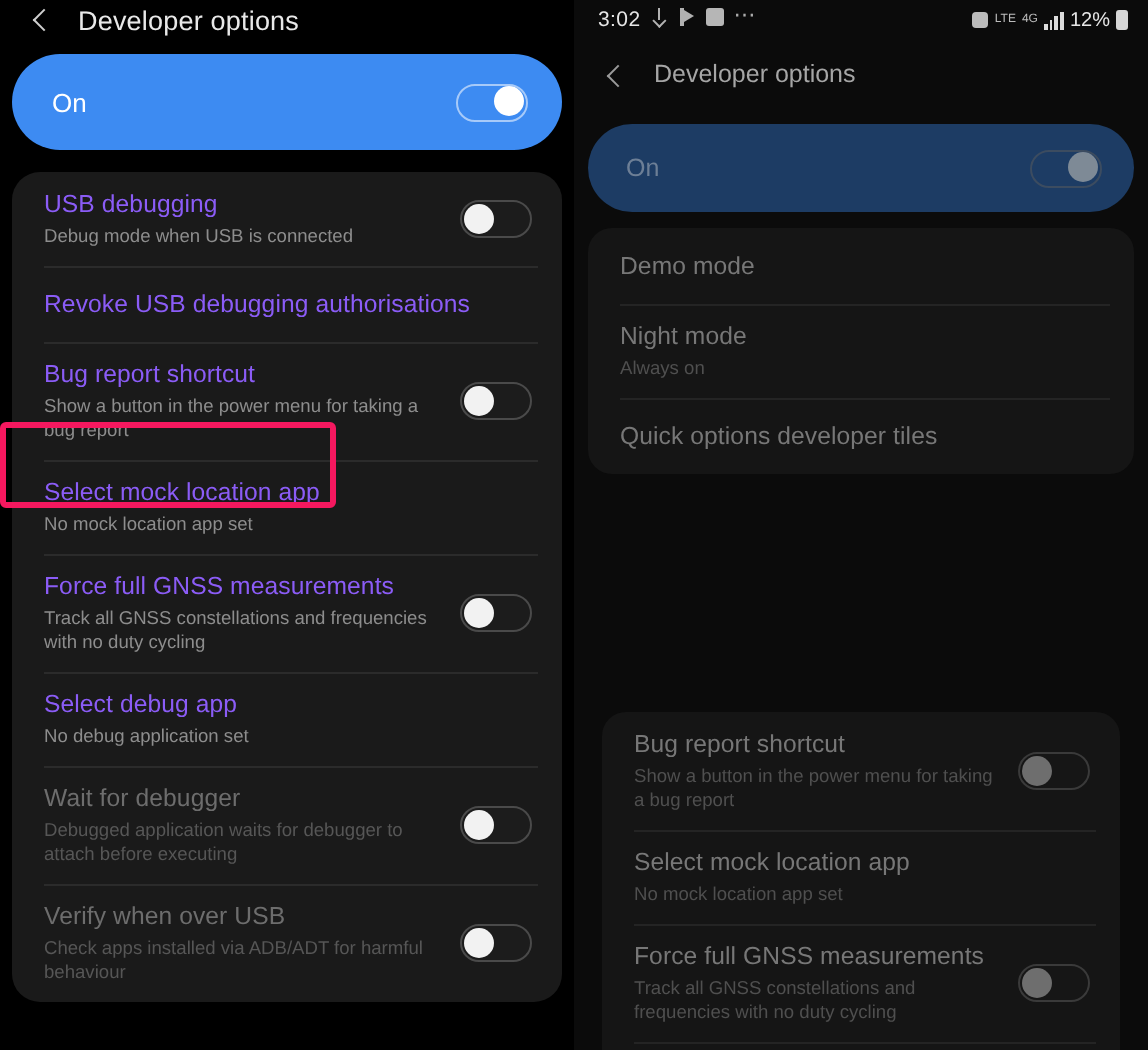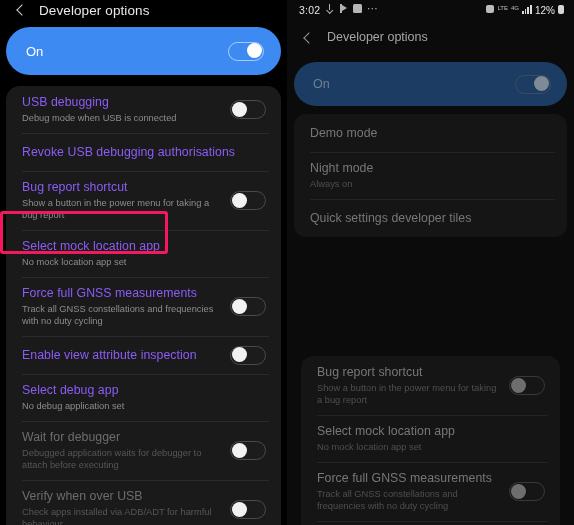--- a/index.html
+++ b/index.html
@@ -107,21 +107,21 @@
     background: #0b0b0b;
     overflow: hidden;
   }
   .statusbar {
     height: 20px; display: flex; align-items: center;
     justify-content: space-between;
     padding: 0 10px 0 12px;
     color: #d8d8d8; font-size: 10.5px;
   }
   .sb-left { display: flex; align-items: flex-start; gap: 5px; }
-  .sb-right { display: flex; gap: 3px; }
+  .sb-right { display: flex; align-items: center; gap: 3px; }
   .sb-clock { font-size: 10.5px; color: #e6e6e6; letter-spacing: .2px; }
   .sb-ic {
     display: inline-block; width: 9px; height: 9px;
     opacity: .85; position: relative;
   }
   .ic-download::before {
     content: ""; position: absolute; left: 3.6px; top: 0;
     width: 1.4px; height: 6px; background: #d0d0d0;
   }
   .ic-download::after {
@@ -264,29 +264,20 @@
         <div class="row-text">
           <div class="row-title">Force full GNSS measurements</div>
           <div class="row-sub">Track all GNSS constellations and frequencies with no duty cycling</div>
         </div>
         <div class="sw off">
           <div class="track"></div>
           <div class="knob"></div>
         </div>
       </div>
 
-      <div class="row">
-        <div class="row-text">
-          <div class="row-title">Enable view attribute inspection</div>
-        </div>
-        <div class="sw off">
-          <div class="track"></div>
-          <div class="knob"></div>
-        </div>
-      </div>
 
       <div class="row">
         <div class="row-text">
           <div class="row-title">Select debug app</div>
           <div class="row-sub">No debug application set</div>
         </div>
       </div>
 
       <div class="row dim">
         <div class="row-text">
@@ -364,21 +355,21 @@
         </div>
       </div>
       <div class="row">
         <div class="row-text">
           <div class="row-title">Night mode</div>
           <div class="row-sub">Always on</div>
         </div>
       </div>
       <div class="row">
         <div class="row-text">
-          <div class="row-title">Quick settings developer tiles</div>
+          <div class="row-title">Quick options developer tiles</div>
         </div>
       </div>
     </div>
 
     <div class="rp-list rp-list2">
       <div class="row">
         <div class="row-text">
           <div class="row-title">Bug report shortcut</div>
           <div class="row-sub">Show a button in the power menu for taking a bug report</div>
         </div>

